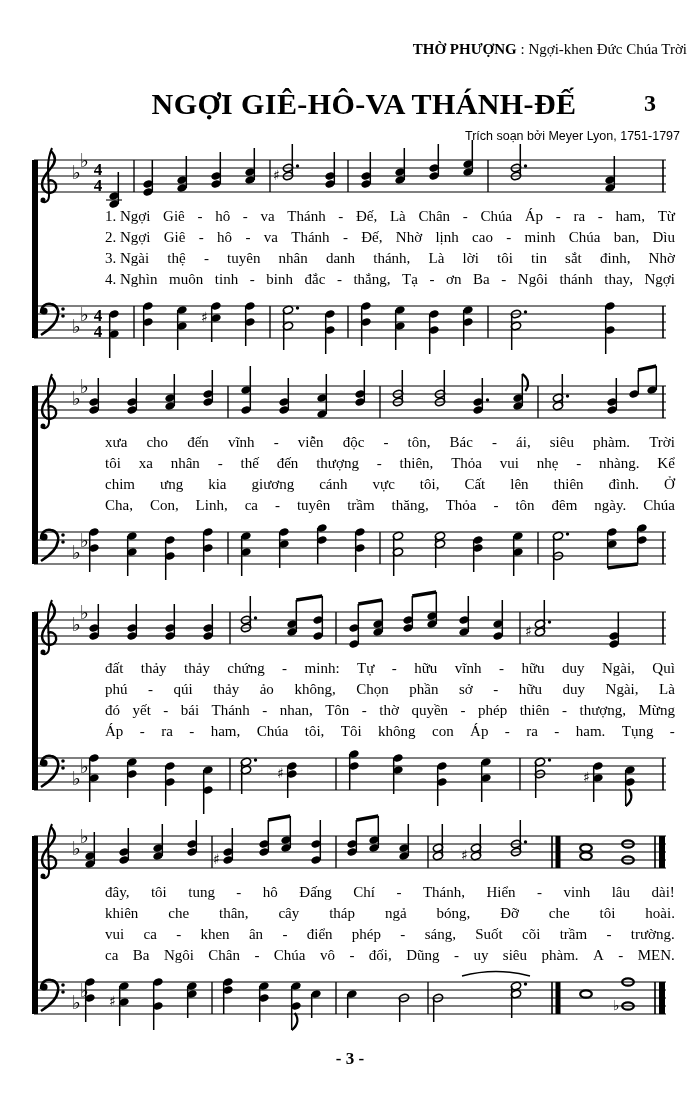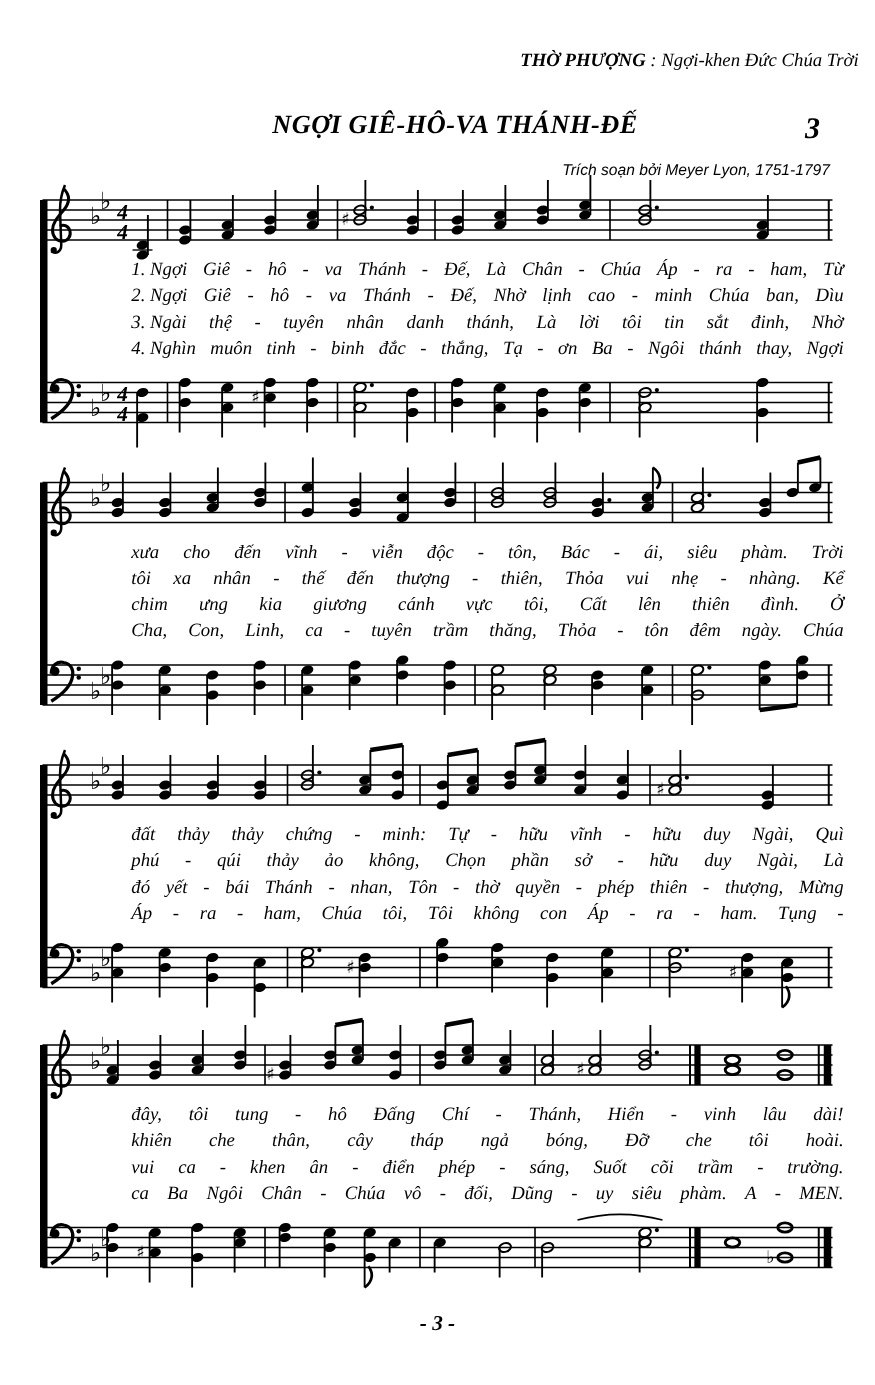--- a/index.html
+++ b/index.html
@@ -1,29 +1,28 @@
 <!DOCTYPE html>
 <html><head>
 <meta charset="utf-8">
 <style>
   html,body{margin:0;padding:0;background:#e8e8e8;}
   .page{
     position:relative;width:700px;height:1108px;background:#ffffff;
     font-family:"Liberation Serif",serif;color:#000;overflow:hidden;
     box-shadow:0 0 4px rgba(0,0,0,.3);
-    font-style:italic;
   }
   .header{position:absolute;top:24px;right:13px;font-size:15px;white-space:pre;}
   .header .hb{font-weight:bold;}
   .title{position:absolute;top:87px;left:0;right:0;padding-left:28px;text-align:center;
-         font-size:21px;font-weight:bold;letter-spacing:.4px;}
+         font-size:30px;font-weight:bold;letter-spacing:.4px;}
   .hymn-number{position:absolute;top:90px;right:44px;font-size:24px;font-weight:bold;}
   .sub{position:absolute;top:129px;font-family:"Liberation Sans",sans-serif;font-size:12.5px;}
   .sub-left{left:38px;}
-  .sub-right{right:36px;margin-left:31px;}
+  .sub-right{right:20px;margin-left:31px;}
   .footer{position:absolute;top:1049px;left:0;width:100%;text-align:center;
           font-size:17px;font-weight:bold;}
   .system{position:absolute;left:30px;width:640px;height:212px;}
   .staff{position:absolute;left:0;width:640px;height:64px;overflow:visible;display:block;}
   .staff.treble{top:0;}
   .staff.bass{top:146px;}
   .sysbar{position:absolute;left:2px;top:14px;width:6px;height:178px;background:#000;}
   .lyrics{position:absolute;top:60px;left:13px;width:640px;}
   .lyric-line{display:flex;justify-content:space-between;align-items:baseline;
               padding:0 8px 0 62px;font-size:15px;line-height:21px;white-space:pre;}

